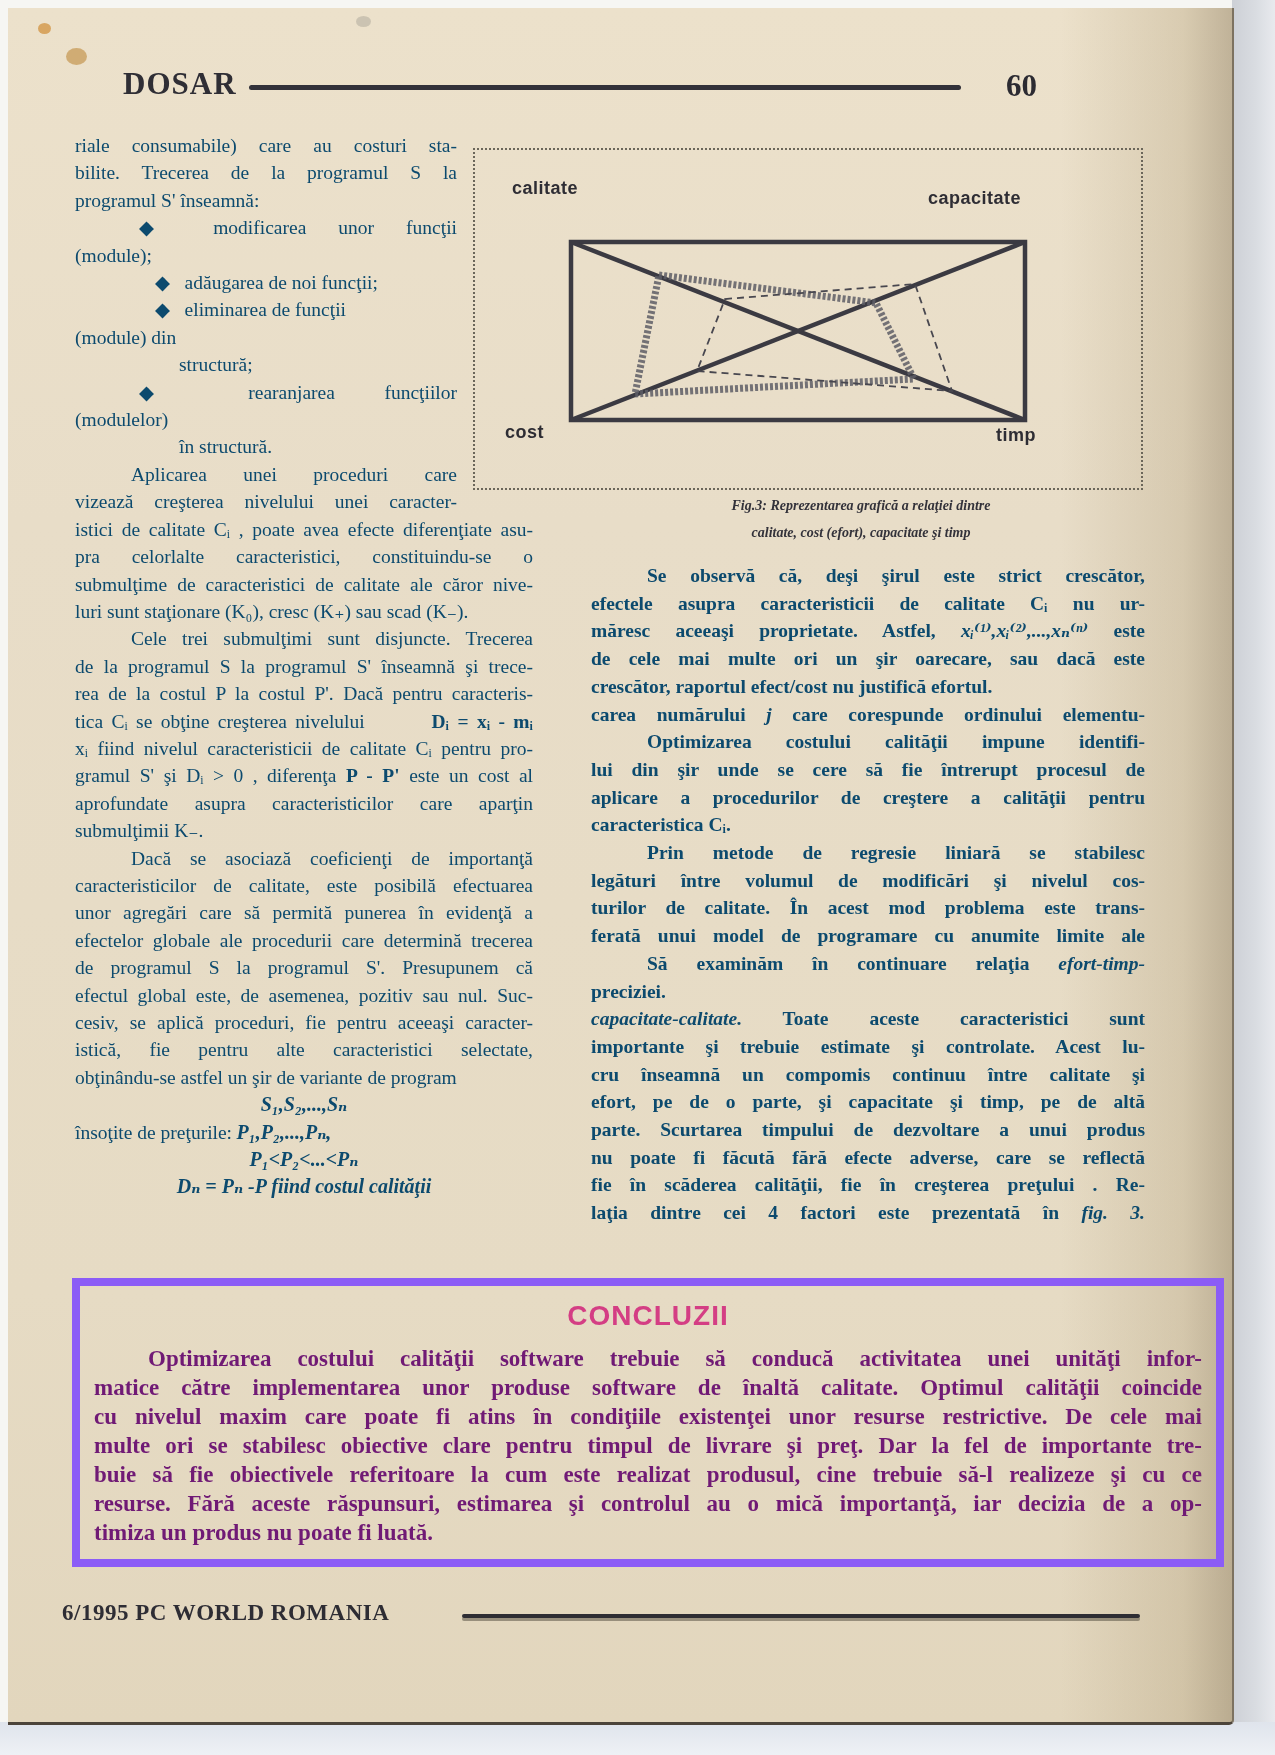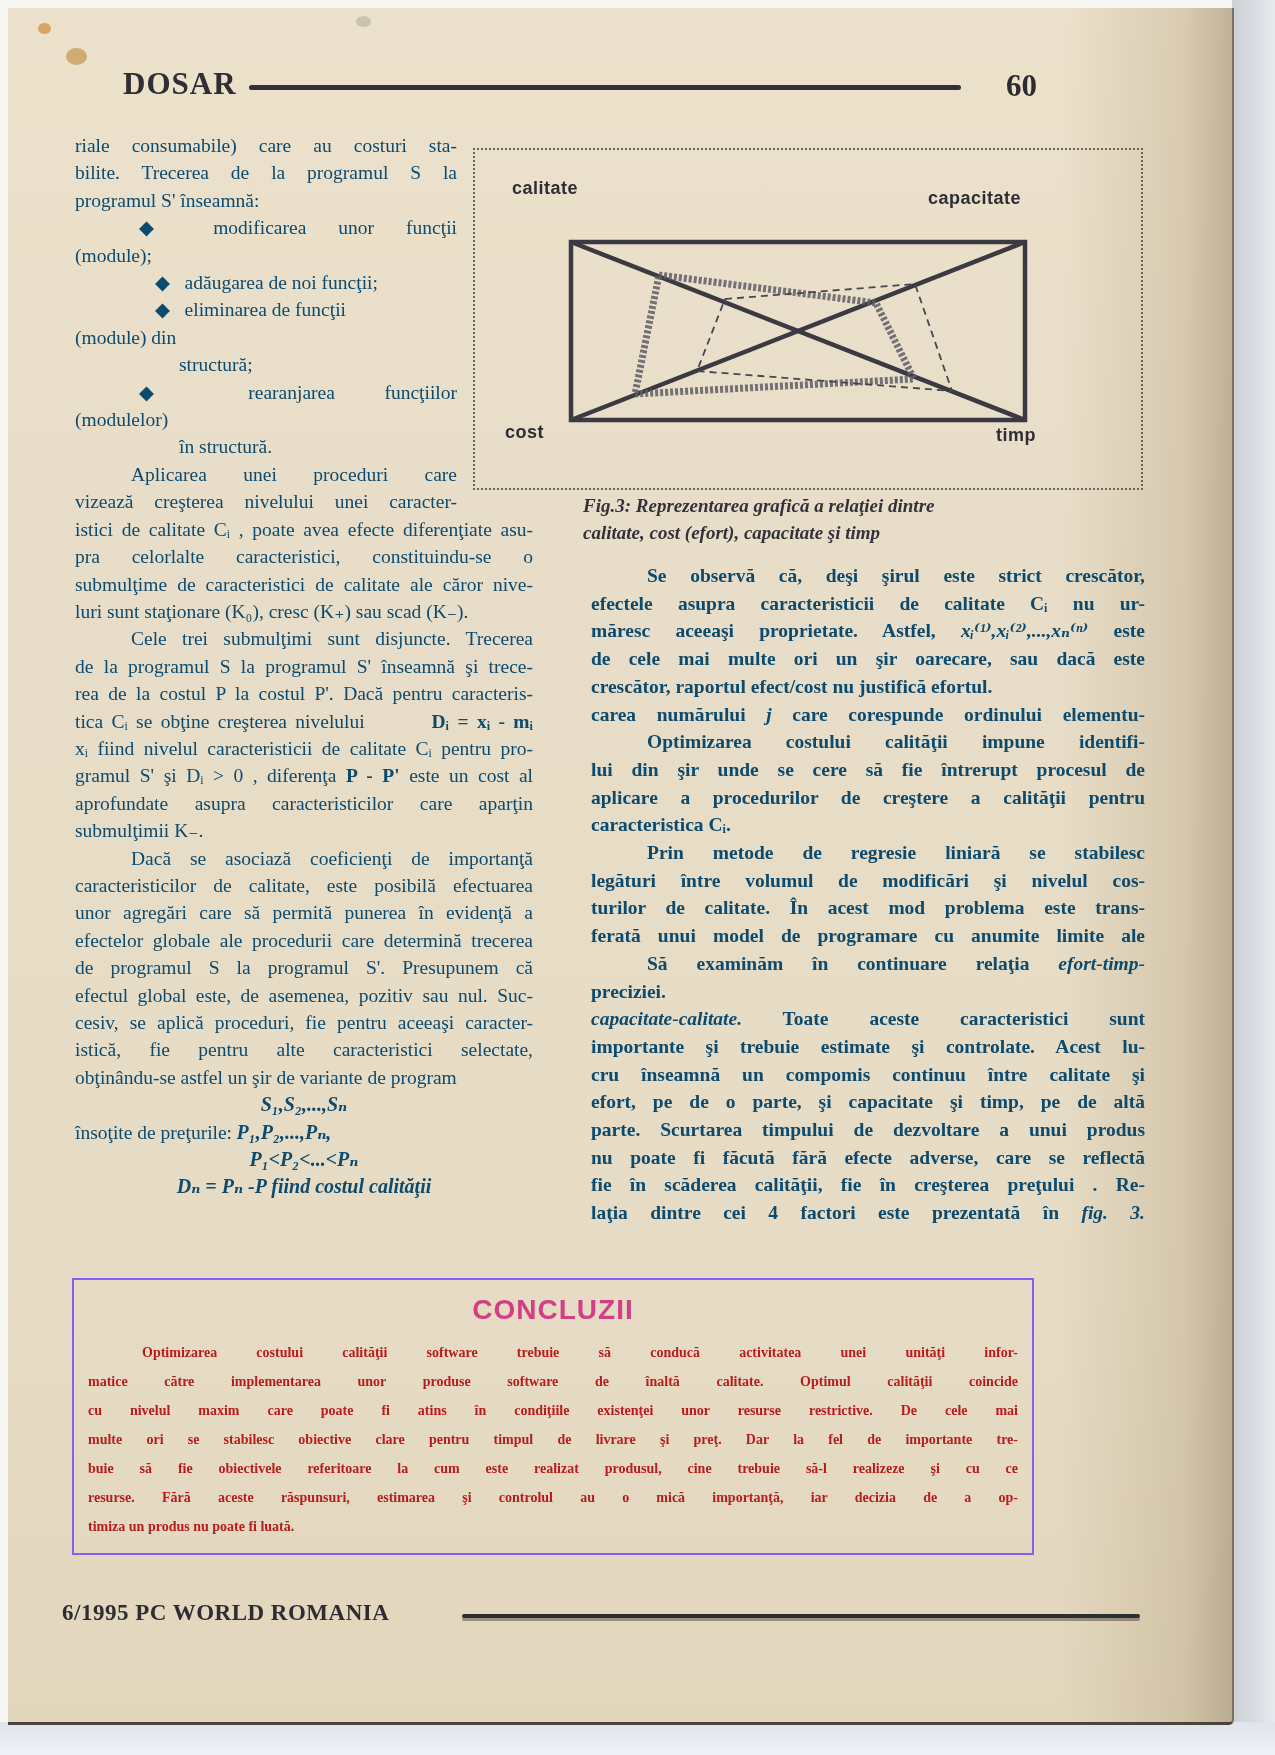--- a/index.html
+++ b/index.html
@@ -43,30 +43,30 @@
   .split{position:relative;}
   .split .f{position:absolute;left:0;right:40px;top:0;text-align:center;
             font-style:italic;font-weight:bold;font-size:20px;}
 
   
   .figure-box{position:absolute;left:473px;top:148px;width:670px;height:342px;
               border:2px dotted #6b665a;box-sizing:border-box;}
   .figure-box svg{position:absolute;left:0;top:0;}
   .fig-label{position:absolute;font-family:"Liberation Sans","DejaVu Sans",sans-serif;
              font-weight:bold;font-size:18px;color:#2e2d34;letter-spacing:.5px;}
-  .caption{position:absolute;left:583px;top:492px;width:556px;text-align:left;
-           font-weight:bold;font-style:italic;font-size:19px;color:#33323a;line-height:27px;}
+  .caption{position:absolute;left:583px;top:492px;width:556px;text-align:center;
+           font-weight:bold;font-style:italic;font-size:14px;color:#33323a;line-height:27px;}
 
   
-  .conclusions{position:absolute;left:72px;top:1278px;width:962px;box-sizing:border-box;
-               border:2px solid #8b5cf6;padding:10px 14px 12px 14px;}
+  .conclusions{position:absolute;left:72px;top:1278px;width:1152px;box-sizing:border-box;
+               border:8px solid #8b5cf6;padding:10px 14px 12px 14px;}
   .conclusions-title{text-align:center;font-family:"Liberation Sans","DejaVu Sans",sans-serif;
                      font-weight:bold;font-size:28px;color:#d43e84;letter-spacing:1px;
                      margin:4px 0 12px 0;}
-  .conclusions .ln{font-size:14px;line-height:29px;font-weight:bold;color:#b91c1c;}
+  .conclusions .ln{font-size:23px;line-height:29px;font-weight:bold;color:#701a75;}
   .conclusions .ij{text-indent:54px;}
 
   
   .ftr-text{position:absolute;left:62px;top:1600px;font-size:23px;font-weight:bold;
             color:#2e2d34;letter-spacing:.5px;}
   .ftr-rule{position:absolute;left:462px;top:1614px;width:678px;height:4px;background:#2e2d33;
             box-shadow:0 3px 0 rgba(60,55,45,.45);border-radius:2px;}
 </style>
 </head>
 <body>

